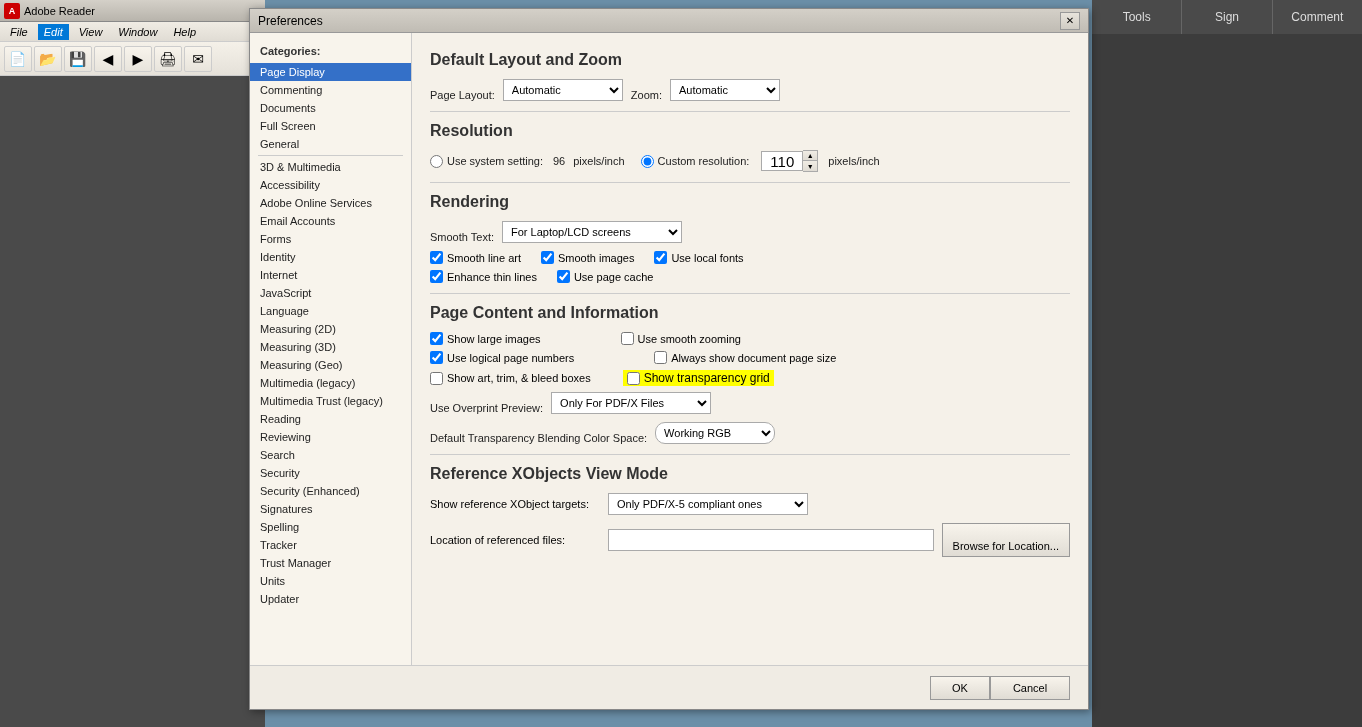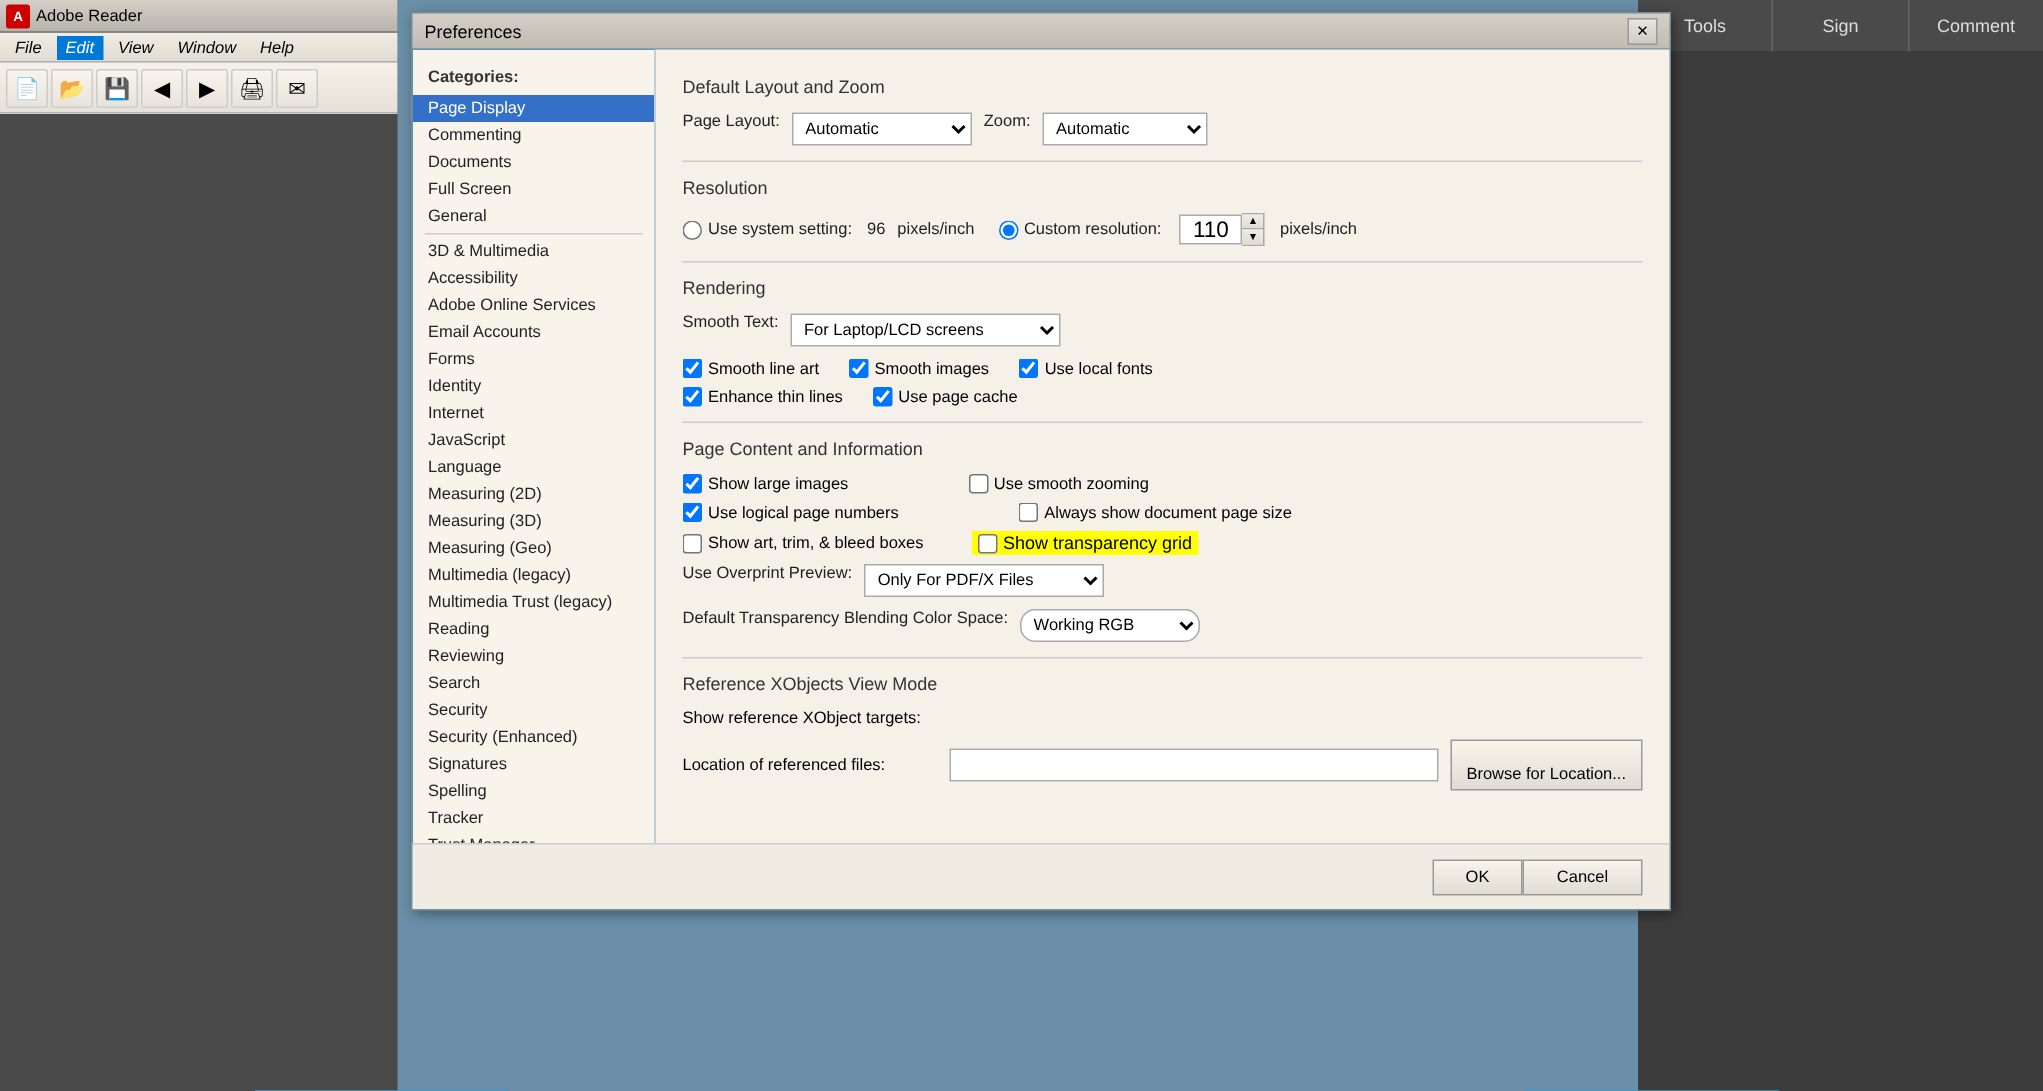--- a/index.html
+++ b/index.html
@@ -116,24 +116,24 @@
     
     .dialog-overlay {
       position: absolute;
       top: 0; left: 0;
       width: 1362px;
       height: 727px;
     }
     .preferences-dialog {
       position: absolute;
       top: 8px;
-      left: 274px;
+      left: 249px;
       width: 840px;
-      height: 599px;
-      background: #0ea5e9;
+      height: 702px;
+      background: #e5e5e5;
       border: 1px solid #888;
       box-shadow: 2px 2px 8px rgba(0,0,0,0.4);
     }
     .dialog-titlebar {
       background: linear-gradient(to bottom, #d4d0c8, #c0bcb4);
       height: 24px;
       display: flex;
       align-items: center;
       padding: 0 8px;
       border-bottom: 1px solid #999;
@@ -188,36 +188,36 @@
     }
     .content-panel {
       flex: 1;
       padding: 14px 18px;
       overflow-y: auto;
       background: #f5f1e9;
     }
 
     
     .section-header {
-      font-size: 12px;
-      font-weight: normal;
+      font-size: 16px;
+      font-weight: bold;
       color: #333;
       margin-bottom: 10px;
       margin-top: 4px;
     }
     .section-divider {
       height: 1px;
       background: #ccc;
       margin: 10px 0;
     }
 
     
     .form-row {
       display: flex;
-      align-items: flex-start;
+      align-items: flex-end;
       margin-bottom: 8px;
       gap: 8px;
     }
     .form-label {
       font-size: 11px;
       color: #222;
       white-space: nowrap;
     }
     .form-select {
       height: 22px;
@@ -562,20 +562,25 @@
             <option>sRGB</option>
             <option>Adobe RGB</option>
           </select>
         </div>
 
         <div class="section-divider"></div>
 
         <div class="section-header">Reference XObjects View Mode</div>
         <div class="ref-row">
           <span class="ref-label">Show reference XObject targets:</span>
+          <select class="form-select" style="width:200px;">
+            <option>Only PDF/X-5 compliant ones</option>
+            <option>Always</option>
+            <option>Never</option>
+          </select>
         </div>
         <div class="ref-row">
           <span class="ref-label">Location of referenced files:</span>
           <input type="text" class="location-input" value="" style="">
           <button class="browse-btn">Browse for Location...</button>
         </div>
 
       </div>
     </div>
 

